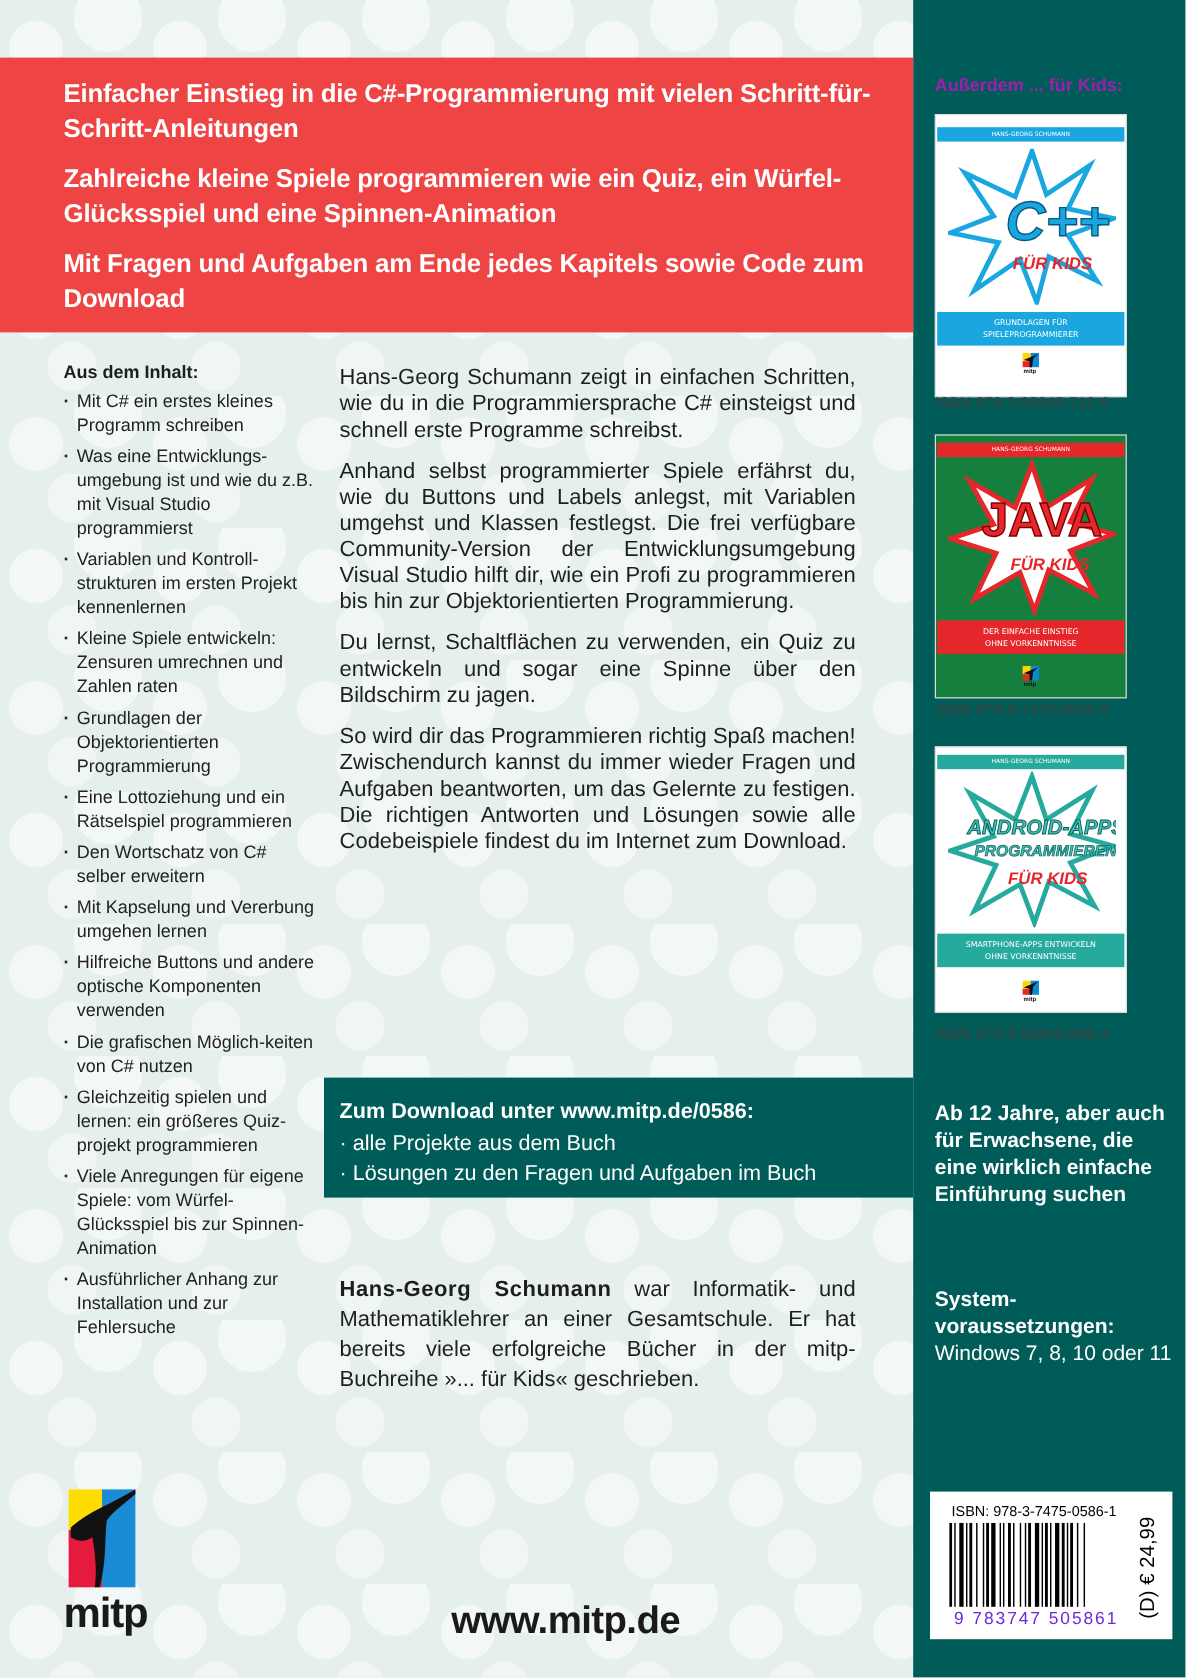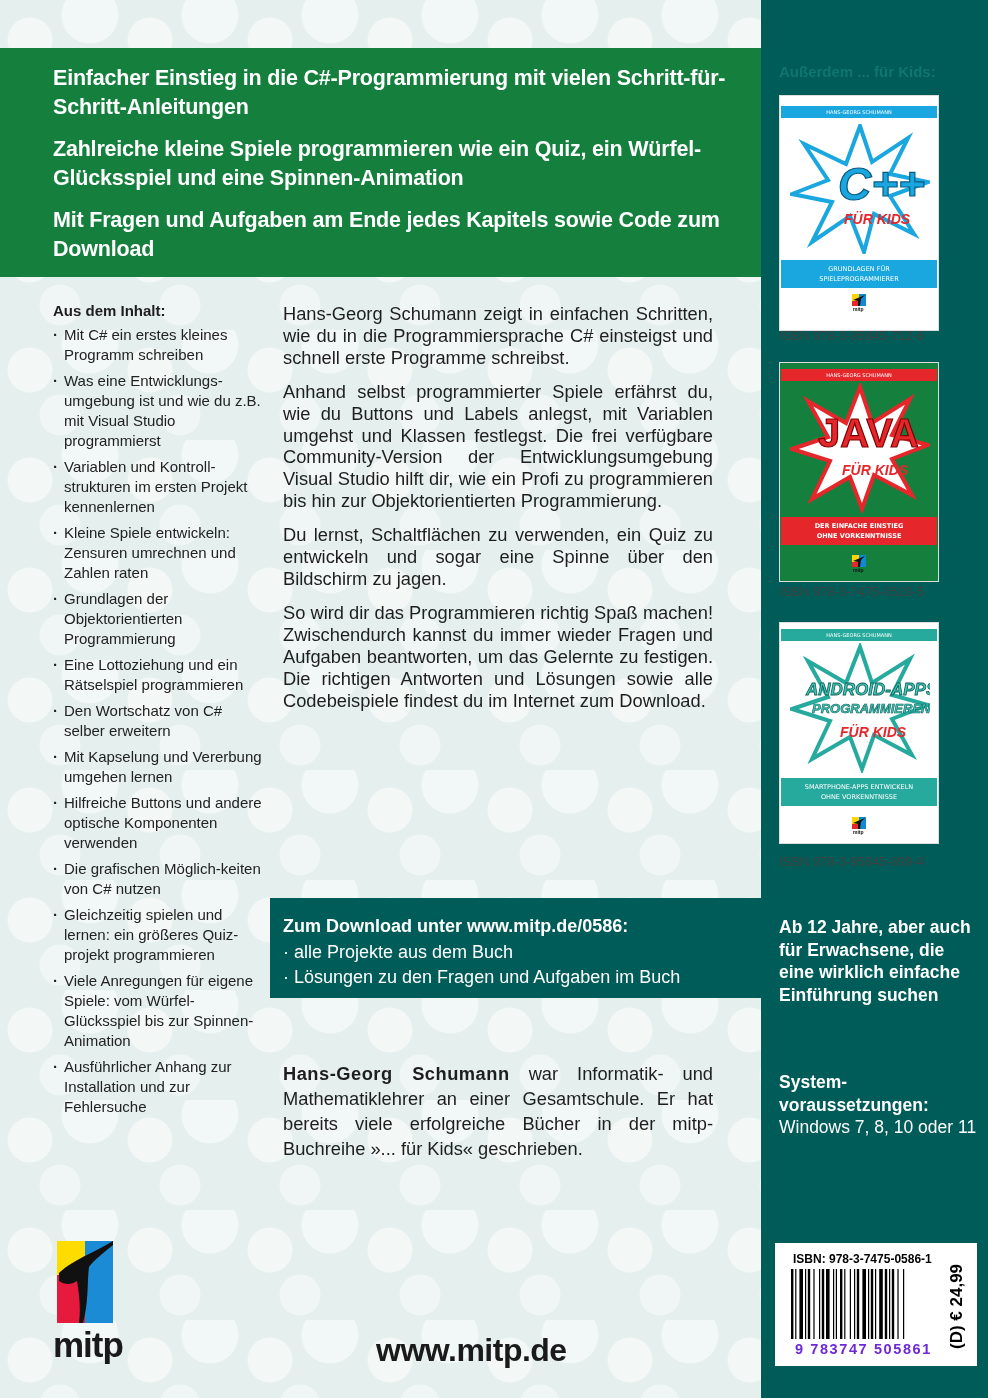--- a/index.html
+++ b/index.html
@@ -14,21 +14,21 @@
     position: absolute; left: 0; top: 0; width: 761px; height: 1398px;
     background:
       radial-gradient(circle at 30px 40px, rgba(255,255,255,0.55) 22px, transparent 23px),
       radial-gradient(circle at 90px 15px, rgba(255,255,255,0.5) 28px, transparent 29px),
       radial-gradient(circle at 60px 85px, rgba(255,255,255,0.45) 20px, transparent 21px),
       #e4efee;
     background-size: 120px 110px;
   }
   .banner {
     position: absolute; left: 0; top: 48px; width: 761px; height: 229px;
-    background: #15803d;
+    background: #ef4444;
     padding: 16px 0 0 53px;
   }
   .banner p {
     color: #ffffff; font-weight: bold; font-size: 21.5px; line-height: 29px;
     font-family: "Liberation Sans", sans-serif; letter-spacing: -0.2px;
     margin-bottom: 13px; width: 680px;
   }
   .right-col {
     position: absolute; left: 761px; top: 0; width: 227px; height: 1398px;
     background: #005c58;
@@ -55,21 +55,21 @@
   .download h4 { font-size: 18px; font-weight: bold; margin-bottom: 3px; }
   .download li { list-style: none; font-size: 18px; line-height: 25px; }
   .download li::before { content: "· "; }
   .author {
     position: absolute; left: 283px; top: 1061px; width: 430px;
     font-family: "Liberation Sans", sans-serif; font-size: 18.3px; line-height: 25px;
     text-align: justify; color: #1e1e1e;
   }
   .author b { letter-spacing: 0.5px; }
   .also-title {
-    position: absolute; left: 779px; top: 63px; color: #0f766e; font-weight: bold;
+    position: absolute; left: 779px; top: 63px; color: #a21caf; font-weight: bold;
     font-family: "Liberation Sans", sans-serif; font-size: 15px;
   }
   .book {
     position: absolute; left: 779px; width: 160px; background: #fff;
     overflow: hidden; border: 1px solid #ddd;
   }
   .book .hdr { margin: 10px 1px 0; height: 12px; color: #fff; font-size: 5px; text-align: center; line-height: 12px; }
   .book .star { position: absolute; left: 10px; width: 140px; height: 130px; }
   .book .sub { position: absolute; left: 1px; right: 1px; height: 28px; color: #fff; font-size: 6.5px; text-align: center; line-height: 10px; padding-top: 4px; }
   .book .mini-logo { position: absolute; left: 72px; width: 14px; height: 18px; }
@@ -80,21 +80,21 @@
   .ages {
     position: absolute; left: 779px; top: 916px; width: 200px; color: #fff;
     font-family: "Liberation Sans", sans-serif; font-size: 17.5px; line-height: 22.5px; font-weight: bold;
   }
   .sysreq {
     position: absolute; left: 779px; top: 1071px; width: 200px; color: #fff;
     font-family: "Liberation Sans", sans-serif; font-size: 17.5px; line-height: 22.5px;
   }
   .sysreq b { display: block; }
   .barcode-box {
-    position: absolute; left: 775px; top: 1243px; width: 202px; height: 123px; background: #fff; font-weight: bold;
+    position: absolute; left: 775px; top: 1243px; width: 202px; height: 123px; background: #fff;
   }
   .barcode-box .isbn { position: absolute; left: 18px; top: 9px; font-size: 12px; font-family: "Liberation Sans", sans-serif; color: #000; }
   .barcode-box svg.bars { position: absolute; left: 16px; top: 26px; }
   .barcode-box .digits { position: absolute; left: 20px; top: 98px; font-size: 14.5px; color: #6d28d9; font-family: "Liberation Sans", sans-serif; letter-spacing: 1.6px; background: transparent; }
   .barcode-box .price {
     position: absolute; left: 172px; top: 8px; width: 22px; height: 110px;
     writing-mode: vertical-rl; transform: rotate(180deg); font-size: 17px; color: #000;
     font-family: "Liberation Sans", sans-serif; text-align: center;
   }
   .logo { position: absolute; left: 53px; top: 1241px; width: 85px; }
@@ -176,21 +176,21 @@
 </div>
 <div class="isbn-small" style="top:328px;">ISBN 978-3-95845-712-6</div>
 
 <div class="book" style="top:362px;height:220px;background:#15803d;">
   <div class="hdr" style="background:#e5262b;margin-top:6px;">HANS-GEORG SCHUMANN</div>
   <svg class="star" style="top:20px;" viewBox="0 0 140 130">
     <polygon points="70,4 82,40 120,16 102,52 138,62 102,76 122,112 84,92 72,126 60,94 22,116 40,78 2,66 38,54 18,18 56,40" fill="#fff" stroke="#e5262b" stroke-width="4"></polygon>
     <text x="28" y="64" font-size="40" font-weight="bold" fill="#e5262b" stroke="#7a0000" stroke-width="1.2" font-family="Liberation Sans, sans-serif">JAVA</text>
     <text x="52" y="92" font-size="14" font-weight="bold" font-style="italic" fill="#e5262b" font-family="Liberation Sans, sans-serif">FÜR KIDS</text>
   </svg>
-  <div class="sub" style="top:154px;background:#e5262b;font-weight:bold;">
+  <div class="sub" style="top:154px;background:#e5262b;">
     <div>DER EINFACHE EINSTIEG</div>
     <div>OHNE VORKENNTNISSE</div>
   </div>
   <svg class="mini-logo" style="top:192px;" viewBox="0 0 14 18">
     <rect x="0" y="0" width="7" height="7" fill="#ffd400"></rect>
       <rect x="7" y="0" width="7" height="12" fill="#1089d5"></rect>
       <rect x="0" y="7" width="7" height="5" fill="#e5262b"></rect>
     <path d="M1 6 L13 1 L9 5 L8 12 L6 12 L6 7 Z" fill="#111"></path>
     <text x="1" y="17" font-size="5" font-weight="bold" fill="#111" font-family="Liberation Sans, sans-serif">mitp</text>
   </svg>

